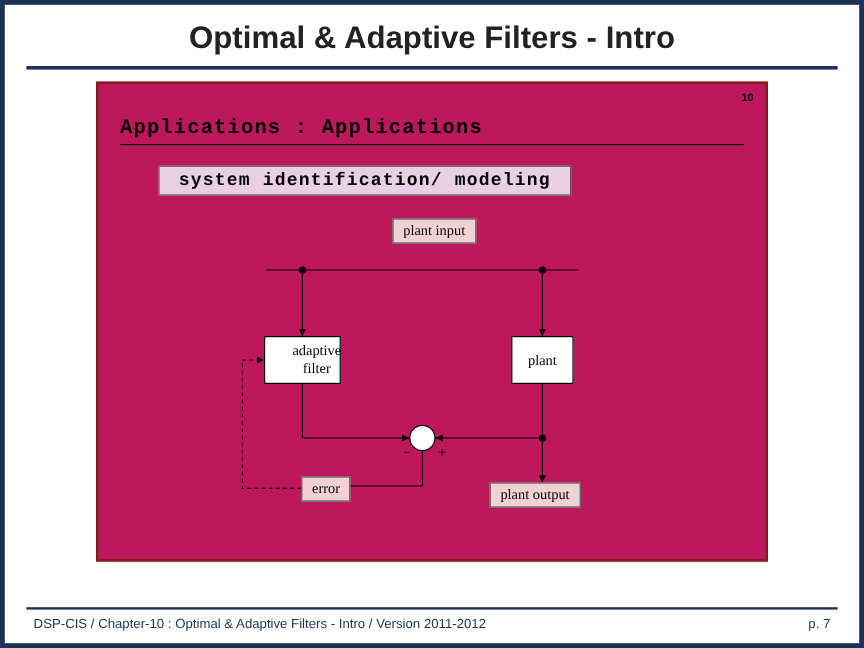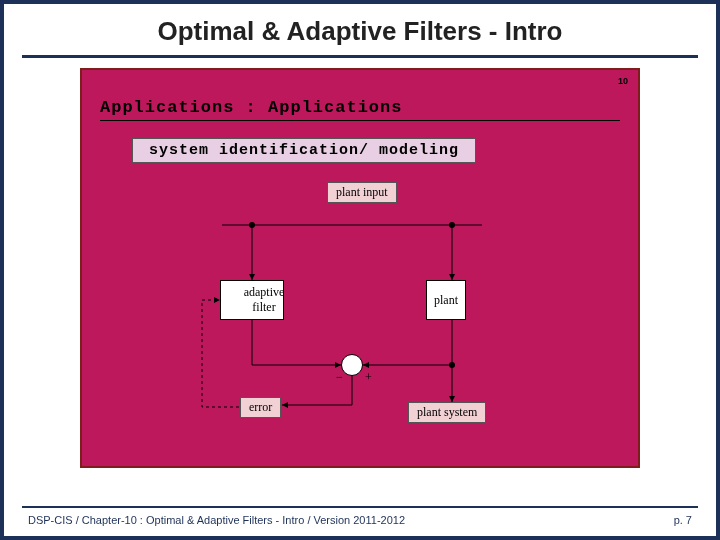--- a/index.html
+++ b/index.html
@@ -197,29 +197,29 @@
         </svg>
 
         <div class="pink-label" style="left:245px; top:12px;">plant input</div>
 
         <div class="node-dot" style="left:167px; top:52px;"></div>
         <div class="node-dot" style="left:367px; top:52px;"></div>
 
         <div class="block" style="left:138px; top:110px; width:64px; height:40px; white-space:pre-line;padding-left:24px;">adaptive
 filter</div>
 
-        <div class="block" style="left:344px; top:110px; width:40px; height:40px;">plant</div>
+        <div class="block" style="left:344px; top:110px; width:52px; height:40px;">plant</div>
 
         <div class="sum-node" style="left:259px; top:184px;"></div>
         <div class="sign" style="left:254px; top:200px;">−</div>
         <div class="sign" style="left:283px; top:200px;">+</div>
 
-        <div class="pink-label" style="left:158px; top:227px;">error</div>
-
-        <div class="pink-label" style="left:326px; top:232px;">plant system</div>
+        <div class="pink-label" style="left:169px; top:227px;">error</div>
+
+        <div class="pink-label" style="left:326px; top:232px;">plant output</div>
 
         <div class="node-dot" style="left:367px; top:192px;"></div>
 
       </div>
     </div>
   </div>
 
   <div class="footer-rule"></div>
   <div class="footer">
     <span>DSP-CIS  /  Chapter-10 : Optimal &amp; Adaptive Filters - Intro  /  Version 2011-2012</span>

